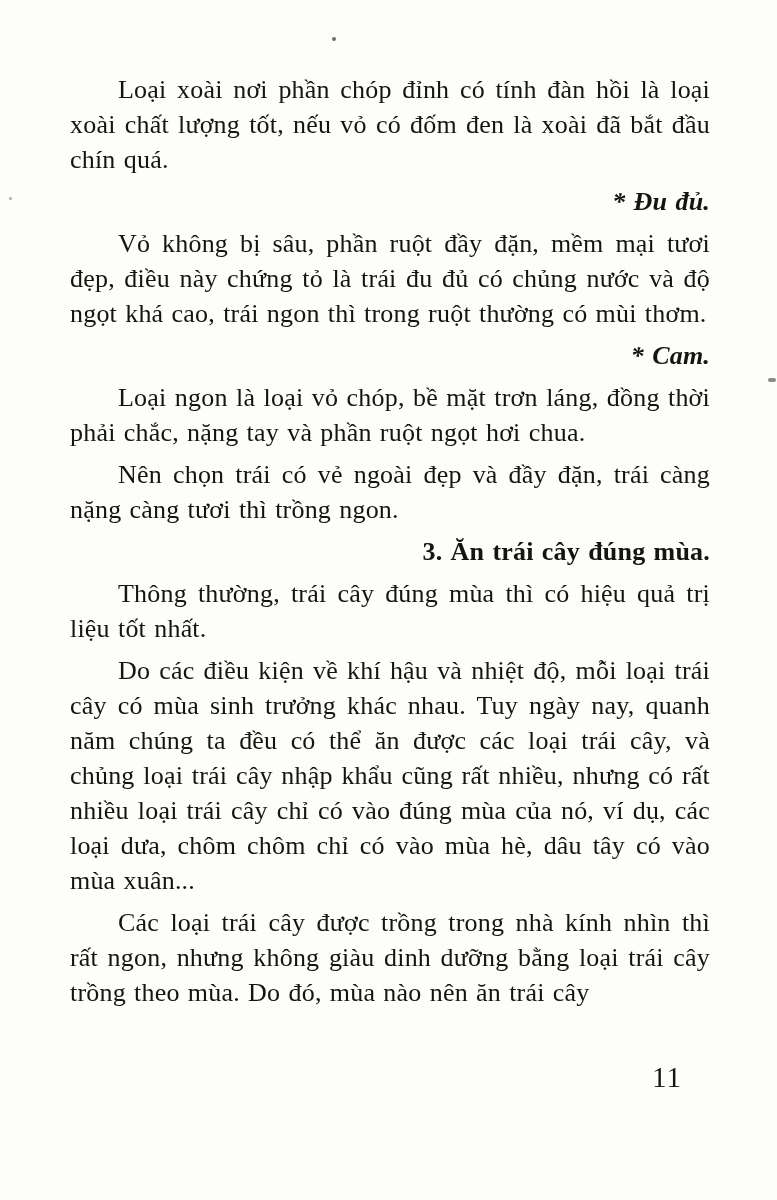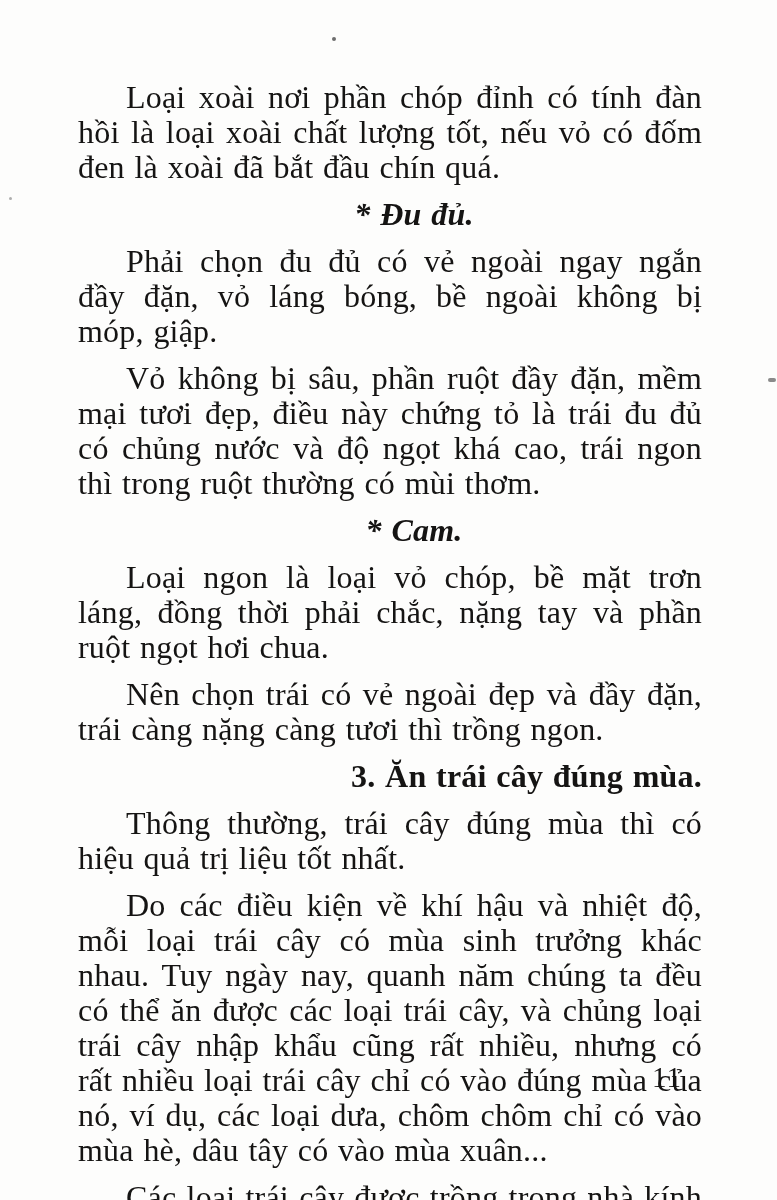--- a/index.html
+++ b/index.html
@@ -16,40 +16,40 @@
     color: #151413;
     font-family: "Liberation Serif", "DejaVu Serif", serif;
   }
   .text-block {
     position: absolute;
     top: 68px;
     left: 66px;
     width: 648px;
   }
   .para, .subheading, .section-heading {
-    margin: 12px;
+    margin: 4px;
     padding: 0;
-    font-size: 32px;
+    font-size: 26px;
     line-height: 35px;
     text-indent: 48px;
     text-align: justify;
     letter-spacing: 0.2px;
     word-spacing: 1.5px;
   }
   .para + .para,
   .para + .subheading,
   .para + .section-heading,
   .subheading + .para,
   .section-heading + .para {
     margin-top: 7px;
   }
   .subheading {
     font-weight: bold;
     font-style: italic;
-    text-align: center;
+    text-align: right;
   }
   .section-heading {
     font-weight: bold;
     text-align: right;
   }
   .page-number {
     position: absolute;
     top: 1060px;
     right: 95px;
     font-size: 29px;
@@ -74,21 +74,20 @@
 
   <div class="speck speck-top"></div>
   <div class="speck speck-left"></div>
   <div class="speck speck-right"></div>
 
   <div class="text-block">
     <p class="para">Loại xoài nơi phần chóp đỉnh có tính đàn hồi là loại xoài chất lượng tốt, nếu vỏ có đốm đen là xoài đã bắt đầu chín quá.</p>
 
     <p class="subheading">* Đu đủ.</p>
 
-    <p class="para">Phải chọn đu đủ có vẻ ngoài ngay ngắn đầy đặn, vỏ láng bóng, bề ngoài không bị móp, giập.</p>
 
     <p class="para">Vỏ không bị sâu, phần ruột đầy đặn, mềm mại tươi đẹp, điều này chứng tỏ là trái đu đủ có chủng nước và độ ngọt khá cao, trái ngon thì trong ruột thường có mùi thơm.</p>
 
     <p class="subheading">* Cam.</p>
 
     <p class="para">Loại ngon là loại vỏ chóp, bề mặt trơn láng, đồng thời phải chắc, nặng tay và phần ruột ngọt hơi chua.</p>
 
     <p class="para">Nên chọn trái có vẻ ngoài đẹp và đầy đặn, trái càng nặng càng tươi thì trồng ngon.</p>
 
     <p class="section-heading">3. Ăn trái cây đúng mùa.</p>

